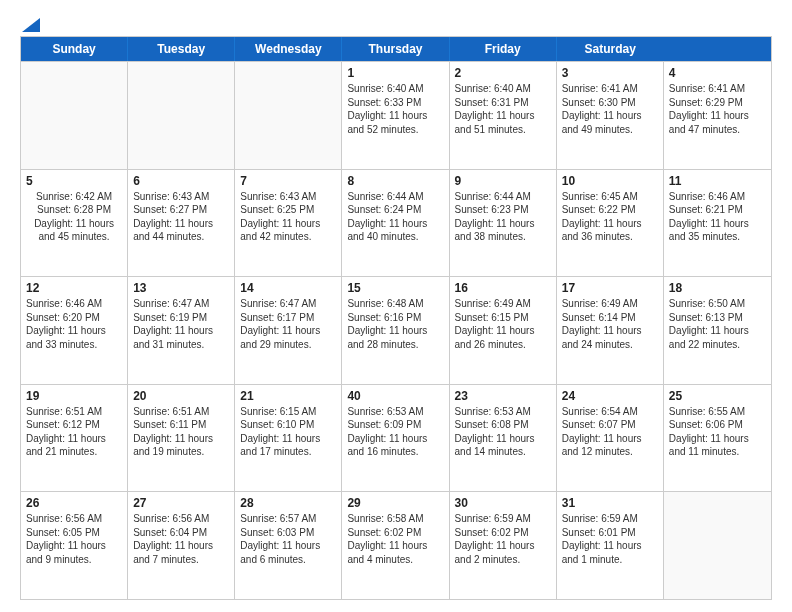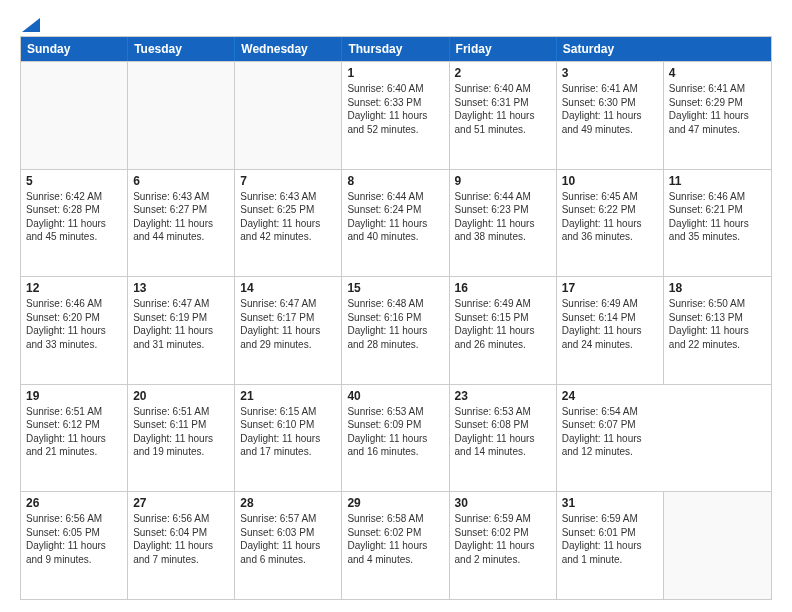--- a/index.html
+++ b/index.html
@@ -50,21 +50,21 @@
     .cal-header {
       display: grid;
       grid-template-columns: repeat(7, 1fr);
       background: #1565C0;
     }
     .cal-header-cell {
       color: #fff;
       font-size: 12px;
       font-weight: bold;
       padding: 5px 6px;
-      text-align: left;
+      text-align: center;
       border-right: 1px solid #1976D2;
     }
     .cal-header-cell:last-child { border-right: none; }
     .cal-body {
       flex: 1;
       display: flex;
       flex-direction: column;
     }
     .cal-row {
       display: grid;
@@ -151,21 +151,21 @@
           <div class="cal-cell">
             <span class="day-num">4</span>
             <div class="cell-text" style="white-space: pre-line;">Sunrise: 6:41 AM
 Sunset: 6:29 PM
 Daylight: 11 hours and 47 minutes.</div>
           </div>
         </div>
         <div class="cal-row">
           <div class="cal-cell">
             <span class="day-num">5</span>
-            <div class="cell-text" style="white-space: pre-line;">Sunrise: 6:42 AM
+            <div class="cell-text" style="white-space: pre-line; text-align: center;">Sunrise: 6:42 AM
 Sunset: 6:28 PM
 Daylight: 11 hours and 45 minutes.</div>
           </div>
           <div class="cal-cell">
             <span class="day-num">6</span>
             <div class="cell-text" style="white-space: pre-line;">Sunrise: 6:43 AM
 Sunset: 6:27 PM
 Daylight: 11 hours and 44 minutes.</div>
           </div>
           <div class="cal-cell">
@@ -272,20 +272,26 @@
             <span class="day-num">23</span>
             <div class="cell-text" style="white-space: pre-line;">Sunrise: 6:53 AM
 Sunset: 6:08 PM
 Daylight: 11 hours and 14 minutes.</div>
           </div>
           <div class="cal-cell">
             <span class="day-num">24</span>
             <div class="cell-text" style="white-space: pre-line;">Sunrise: 6:54 AM
 Sunset: 6:07 PM
 Daylight: 11 hours and 12 minutes.</div>
+          </div>
+          <div class="cal-cell">
+            <span class="day-num">25</span>
+            <div class="cell-text" style="white-space: pre-line;">Sunrise: 6:55 AM
+Sunset: 6:06 PM
+Daylight: 11 hours and 11 minutes.</div>
           </div>
         </div>
         <div class="cal-row">
           <div class="cal-cell">
             <span class="day-num">26</span>
             <div class="cell-text" style="white-space: pre-line;">Sunrise: 6:56 AM
 Sunset: 6:05 PM
 Daylight: 11 hours and 9 minutes.</div>
           </div>
           <div class="cal-cell">

